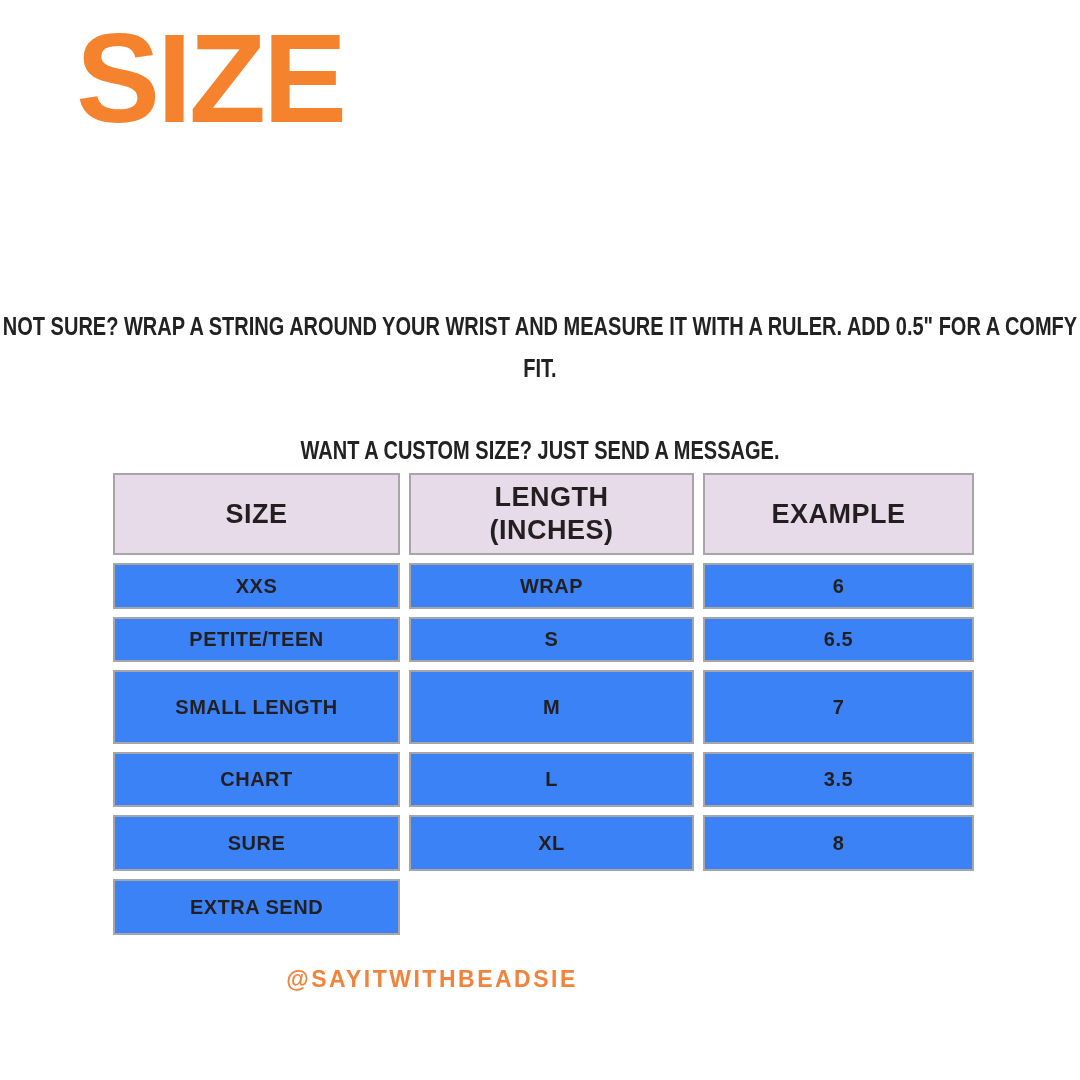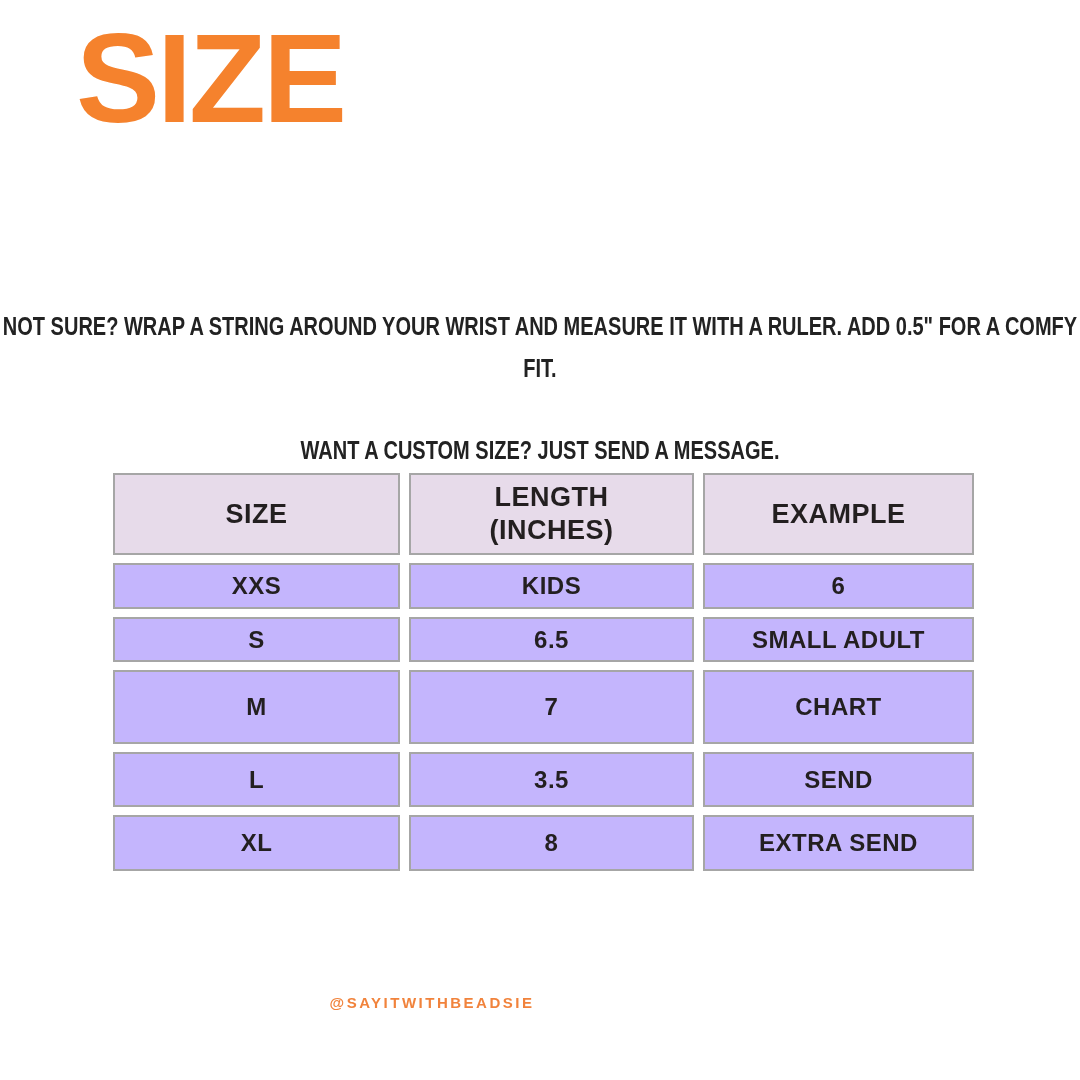--- a/index.html
+++ b/index.html
@@ -54,79 +54,79 @@
     left: 113px;
     top: 473px;
     display: grid;
     grid-template-columns: 287px 285px 271px;
     grid-template-rows: 82px 46px 45px 74px 55px 56px 56px;
     column-gap: 9px;
     row-gap: 8px;
   }
   .cell {
     border: 2px solid #A6A6A6;
-    background: #c4b5fd;
+    background: #3b82f6;
     display: flex;
     align-items: center;
     justify-content: center;
     text-align: center;
     font-weight: bold;
-    font-size: 24px;
+    font-size: 20px;
     color: #231F20;
     letter-spacing: 0.5px;
     box-sizing: border-box;
   }
   .cell.header {
     background: #E7DBEA;
     font-size: 27px;
     line-height: 33px;
     white-space: pre-line;
   }
 
   
   .footer {
     position: absolute;
     left: 0;
     top: 966px;
     width: 864px;
     text-align: center;
     color: #F1833C;
     font-weight: bold;
-    font-size: 15px;
+    font-size: 23px;
     letter-spacing: 2.5px;
-    margin-top: 28px;
   }
 </style>
 </head>
 <body>
 
 <div class="title">
   <div>SIZE</div>
 </div>
 
 <div class="copy-wrap">
   <p>NOT SURE?  WRAP A STRING AROUND YOUR WRIST AND MEASURE IT WITH A RULER. ADD 0.5" FOR A COMFY FIT.</p>
   <p>WANT A CUSTOM SIZE? JUST SEND A MESSAGE.</p>
 </div>
 
 <div class="size-table" id="size-table">
     <div class="cell header">SIZE</div>
     <div class="cell header">LENGTH
 (INCHES)</div>
     <div class="cell header">EXAMPLE</div>
     <div class="cell">XXS</div>
-    <div class="cell">KIDS</div>
+    <div class="cell">WRAP</div>
     <div class="cell">6</div>
+    <div class="cell">PETITE/TEEN</div>
     <div class="cell">S</div>
     <div class="cell">6.5</div>
-    <div class="cell">SMALL ADULT</div>
+    <div class="cell">SMALL LENGTH</div>
     <div class="cell">M</div>
     <div class="cell">7</div>
     <div class="cell">CHART</div>
     <div class="cell">L</div>
     <div class="cell">3.5</div>
-    <div class="cell">SEND</div>
+    <div class="cell">SURE</div>
     <div class="cell">XL</div>
     <div class="cell">8</div>
     <div class="cell">EXTRA SEND</div>
   </div>
 
 <div class="footer">@SAYITWITHBEADSIE</div>
 
 </body></html>

